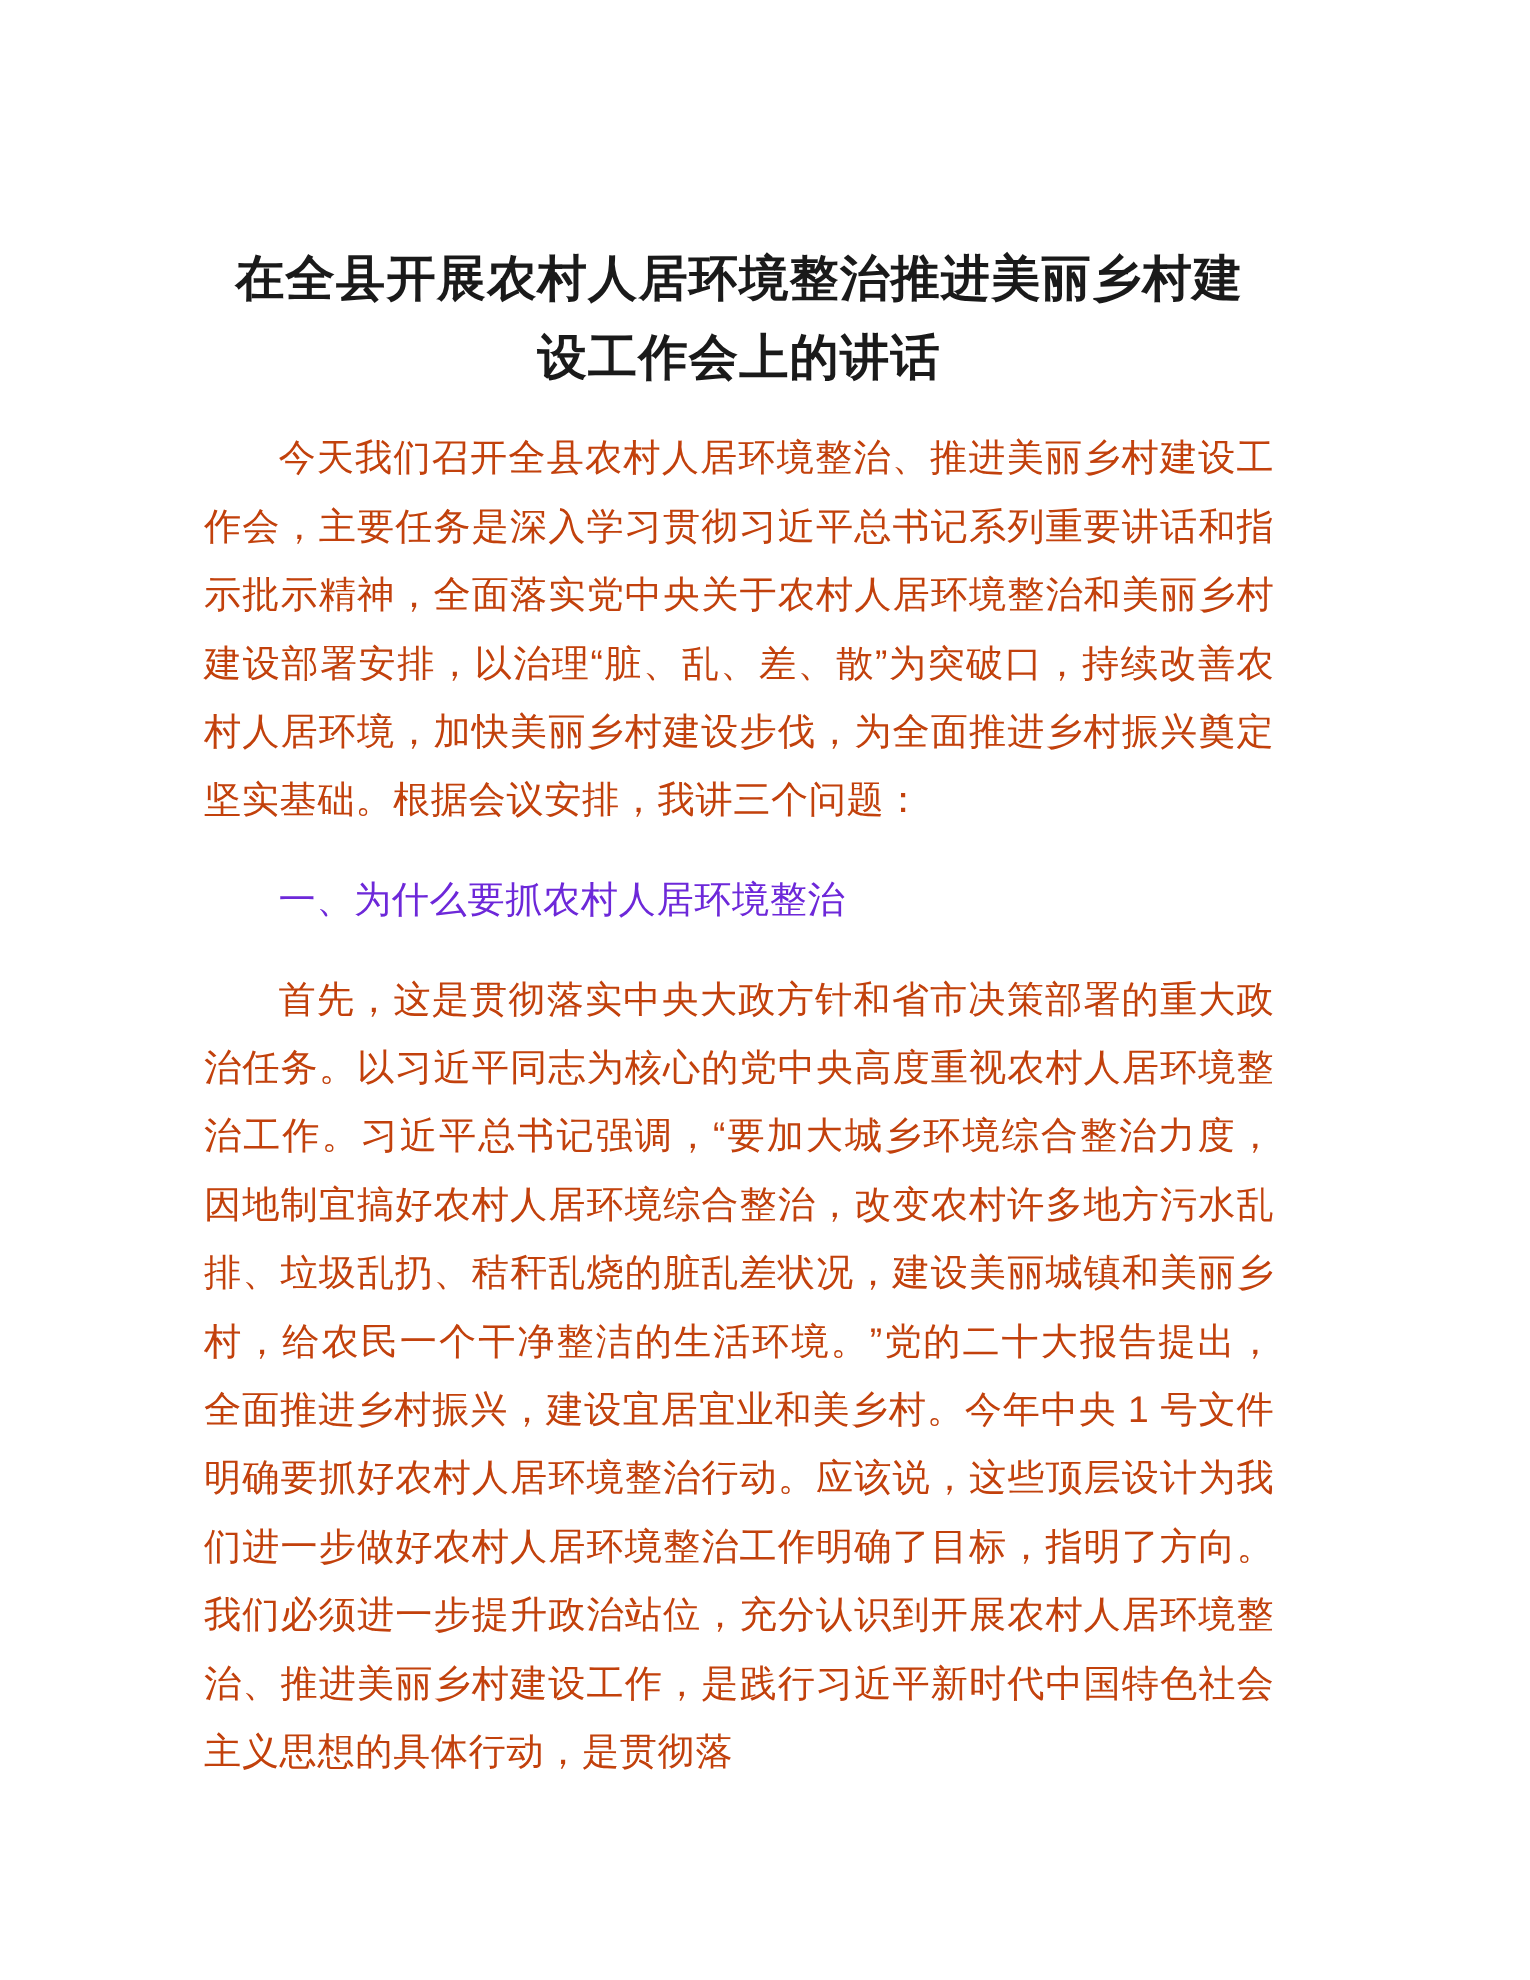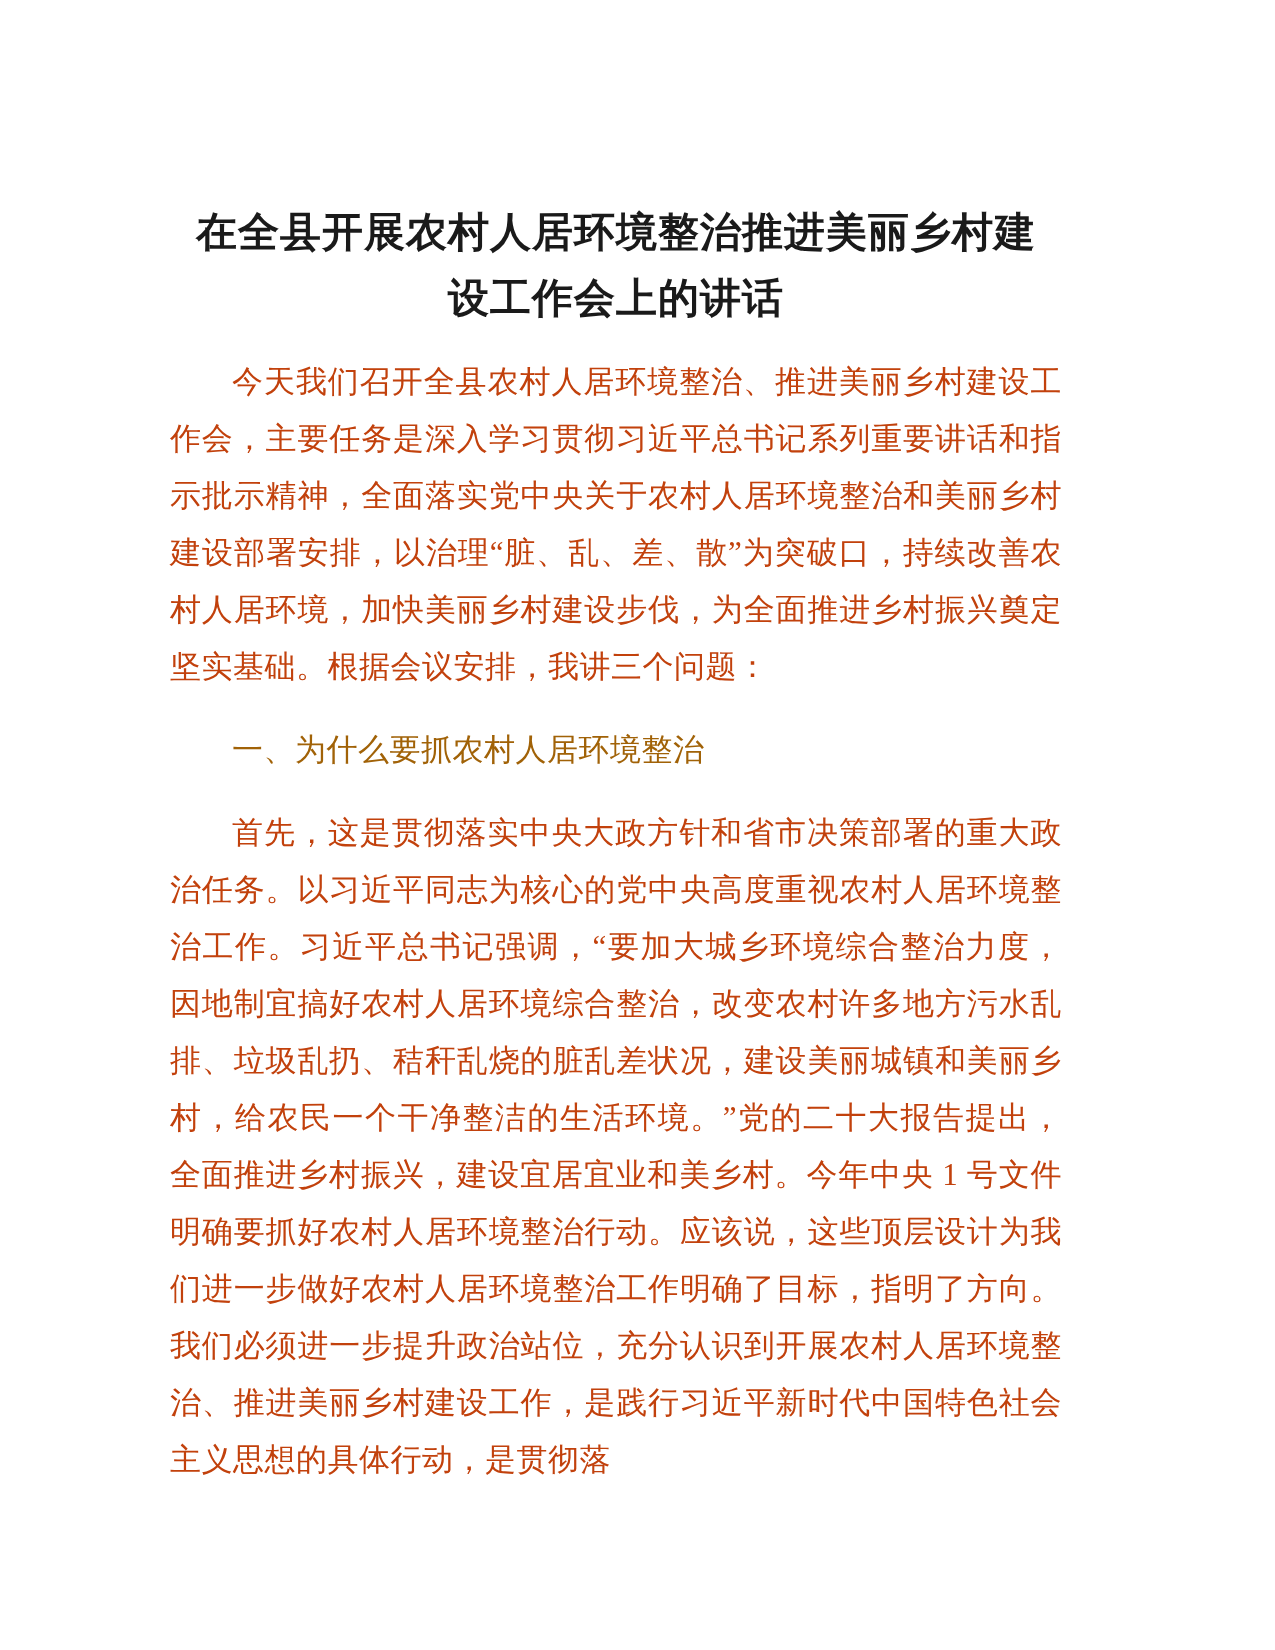--- a/index.html
+++ b/index.html
@@ -1,15 +1,15 @@
 <!DOCTYPE html>
 <html><head>
 <meta charset="utf-8">
 <style>
-  * { margin: 0; padding: 0; box-sizing: border-box; font-family: Liberation Serif, serif; }
+  * { margin: 0; padding: 0; box-sizing: border-box; }
   html, body { background: #ffffff; }
   .page {
     position: relative;
     width: 1275px;
     height: 1650px;
     margin: 0 auto;
     background: #ffffff;
     overflow: hidden;
     font-family: "Liberation Sans", "DejaVu Sans", sans-serif;
     color: #1f1f1f;
@@ -36,21 +36,21 @@
     text-align: justify;
     text-indent: 2em;
     color: #c2410c;
     letter-spacing: 0.5px;
   }
   .section-heading {
     font-size: 31px;
     line-height: 57px;
     text-indent: 2em;
     margin: 26px 0 26px 0;
-    color: #a16207;
+    color: #6d28d9;
     letter-spacing: 0.5px;
   }
 </style>
 </head>
 <body>
 
 <div class="page">
   <div class="content">
     <h1 class="doc-title">在全县开展农村人居环境整治推进美丽乡村建设工作会上的讲话</h1>
 

